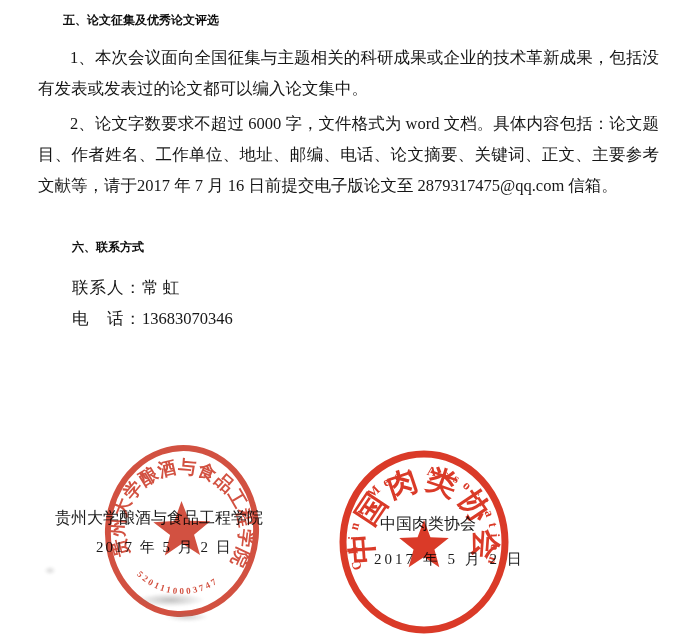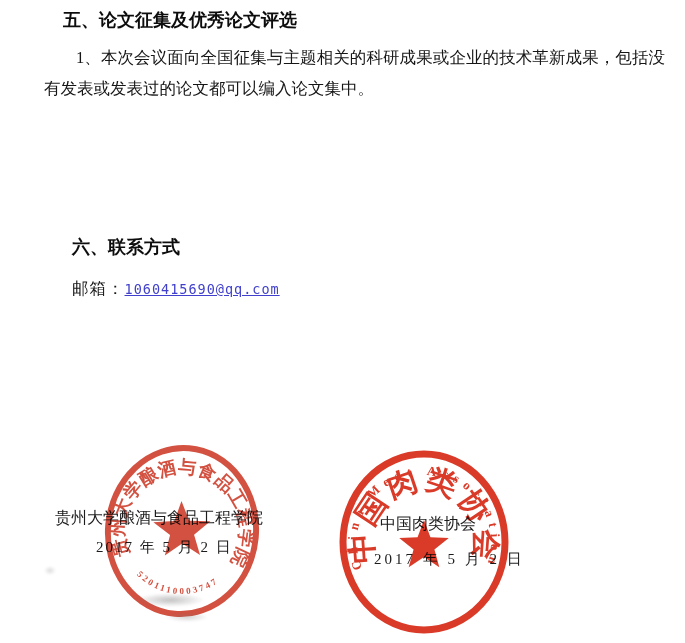--- a/index.html
+++ b/index.html
@@ -3,25 +3,25 @@
 <meta charset="utf-8">
 <style>
   html,body{margin:0;padding:0;}
   body{
     width:685px;height:643px;position:relative;background:#ffffff;
     font-family:"Liberation Serif","DejaVu Serif",serif;color:#141414;
     overflow:hidden;
   }
   .abs{position:absolute;}
   .h{
-    font-weight:bold;font-size:18px;line-height:22px;color:#0d0d0d;
+    font-weight:bold;font-size:12px;line-height:22px;color:#0d0d0d;
     white-space:nowrap;
   }
   .bodytext{
-    left:44px;width:621px;top:42px;
+    left:38px;width:621px;top:42px;
   }
   .bodytext p{
     margin:0;padding:0;font-size:16.5px;line-height:31px;
     text-indent:32px;text-align:justify;color:#161616;
   }
   .bodytext p + p{margin-top:4px;}
   .contact{left:72px;top:272px;font-size:16.5px;line-height:31px;color:#161616;}
   .contact .row{height:31px;white-space:nowrap;}
   .contact .lbl{letter-spacing:1px;}
   a.email{
@@ -38,27 +38,31 @@
     filter:blur(1px);border-radius:50%;
   }
 </style>
 </head>
 <body>
 
 <div class="abs h" style="left:63px;top:9px;">五、论文征集及优秀论文评选</div>
 
 <div class="abs bodytext">
   <p>1、本次会议面向全国征集与主题相关的科研成果或企业的技术革新成果，包括没有发表或发表过的论文都可以编入论文集中。</p>
+  <p>2、论文字数要求不超过 6000 字，文件格式为 word 文档。具体内容包括：论文题目、作者姓名、工作单位、地址、邮编、电话、论文摘要、关键词、正文、主要参考文献等，请于2017 年 7 月 16 日前提交电子版论文至 2879317475@qq.com 信箱。</p>
 </div>
 
 <div class="abs h" style="left:72px;top:236px;">六、联系方式</div>
 
 <div class="abs contact">
-  <div class="row" style="line-height:33px;">
-    <span class="lbl">邮箱：</span><a class="email" style="color:#4040cc;">1060415690@qq.com</a>
+  <div class="row">
+    <span class="lbl">联系人：</span><span>常 虹</span>
+  </div>
+  <div class="row">
+    <span class="lbl">电　话：</span><span>13683070346</span>
   </div>
 </div>
 
 <div class="abs overlay" style="left:55px;top:508px;font-size:16px;">贵州大学酿酒与食品工程学院</div>
 <div class="abs overlay" style="left:96px;top:538px;font-size:15px;letter-spacing:2px;">2017 年 5 月 2 日</div>
 
 <div class="abs overlay" style="left:380px;top:514px;font-size:16px;">中国肉类协会</div>
 <div class="abs overlay" style="left:374px;top:550px;font-size:15px;letter-spacing:3px;">2017 年 5 月 2 日</div>
 
 <svg class="abs seal" style="left:97px;top:436px;" width="170" height="190" viewBox="0 0 170 190">

